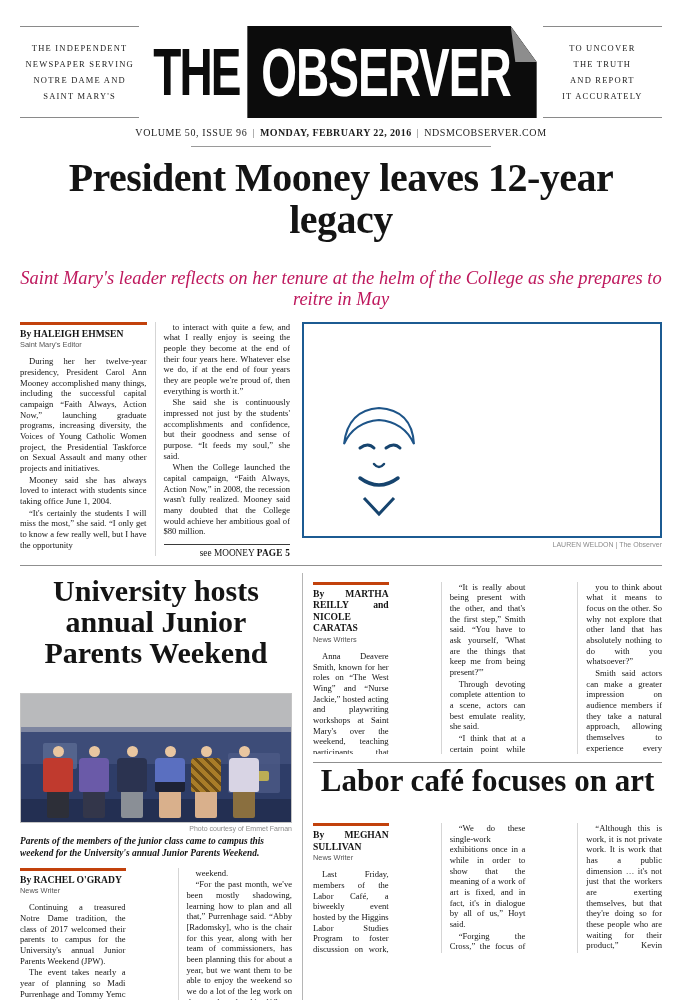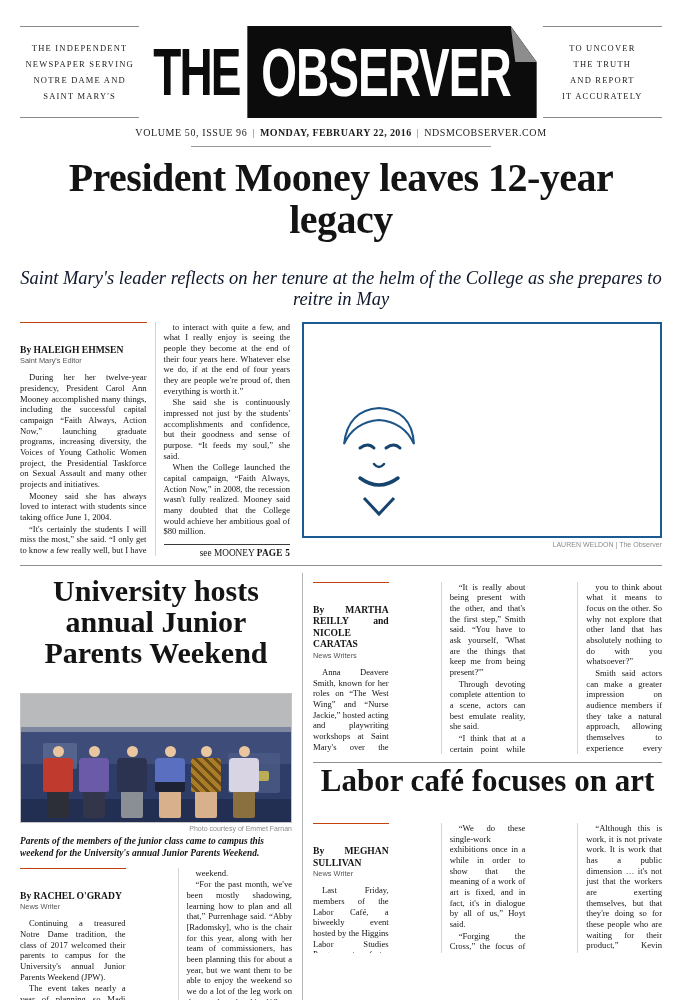--- a/index.html
+++ b/index.html
@@ -24,28 +24,28 @@
   .fold{position:absolute;top:0;right:0;width:26px;height:36px;background:#8d8d8d;
         clip-path:polygon(0 0,100% 100%,18% 100%);}
   .dateline{text-align:center;font-size:10px;letter-spacing:.6px;margin-top:9px;color:#1d1d1d;}
   .dateline b{letter-spacing:.4px;}
   .dateline .sep{margin:0 5px;color:#666;}
   .dateline-rule{width:300px;border-top:1px solid #9a9a9a;margin:8px auto 0;}
 
   
   .lead-headline{font-size:40px;font-weight:bold;text-align:center;letter-spacing:-.5px;
                  margin-top:10px;line-height:1.05;}
-  .lead-subhead{font-size:18.5px;font-style:italic;text-align:center;margin-top:15px;color:#0f172a;}
+  .lead-subhead{font-size:18.5px;font-style:italic;text-align:center;margin-top:15px;color:#be185d;}
   .lead-row{display:flex;margin-top:12px;}
   .lead-cols{width:270px;display:flex;height:234px;overflow:hidden;}
   .col{flex:1;font-size:8.6px;line-height:1.24;text-align:justify;}
   .lead-cols .col + .col, .story-cols .col + .col{border-left:1px solid #d5d5d5;
         margin-left:8px;padding-left:8px;}
   .para{margin:0 0 1px;text-indent:9px;}
-  .byline{border-top:1px solid #c2410c;padding-top:21px;margin-bottom:7px;}
+  .byline{border-top:3px solid #c2410c;padding-top:3px;margin-bottom:7px;}
   .byline .by{font-weight:bold;font-size:9.6px;line-height:1.2;}
   .byline .role{font-size:7.4px;color:#555;font-family:"Liberation Sans",sans-serif;margin-top:1px;}
   .jump{border-top:1px solid #3a3a3a;margin-top:7px;padding-top:3px;text-align:right;
         font-size:9.3px;}
   .jump b{letter-spacing:.2px;}
 
   
   .ig-wrap{flex:1;margin-left:12px;}
   .infographic{position:relative;height:212px;border:2px solid #1c5b92;color:#fff;
         overflow:hidden;font-family:"Liberation Sans",sans-serif;

